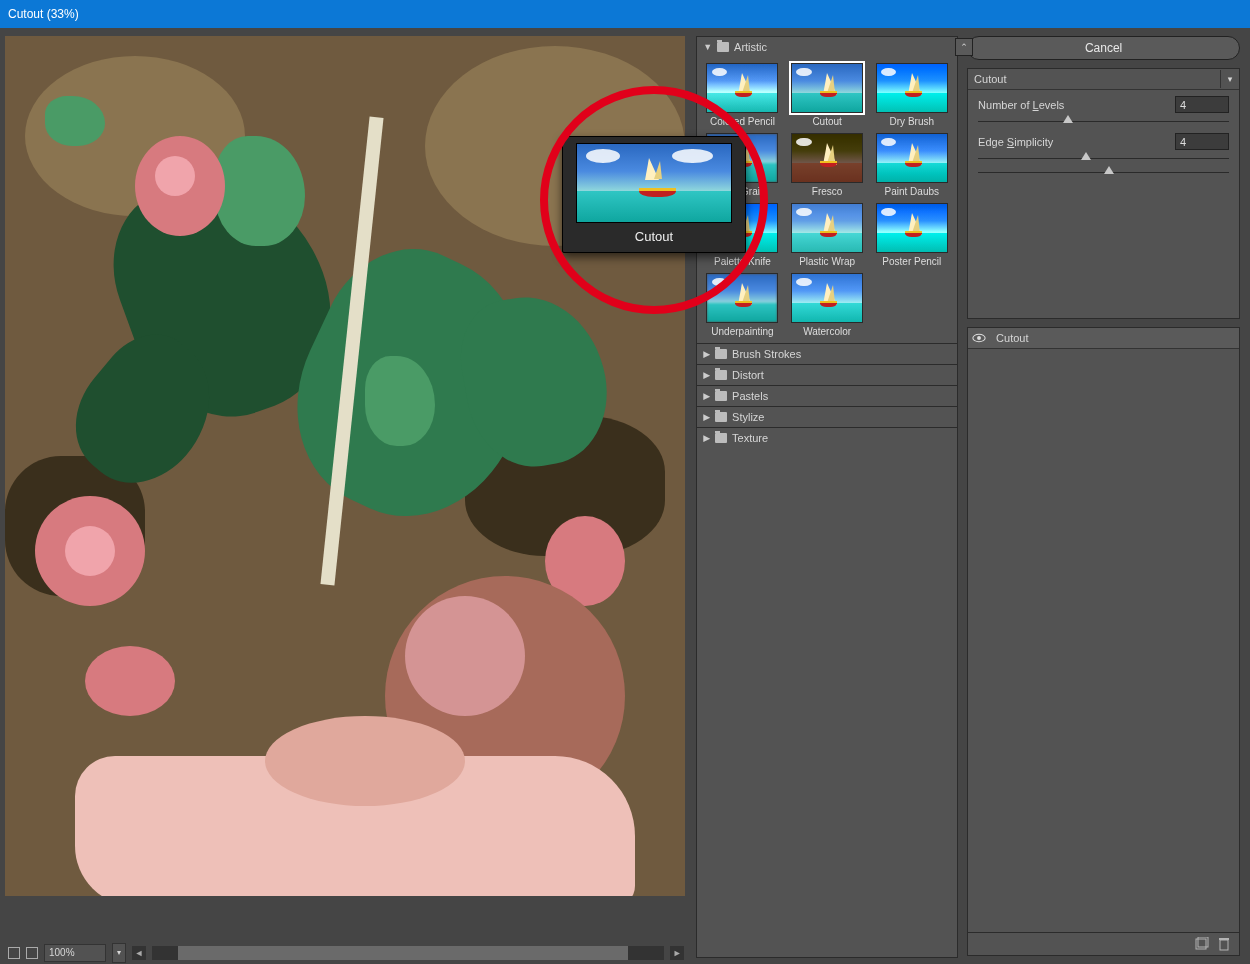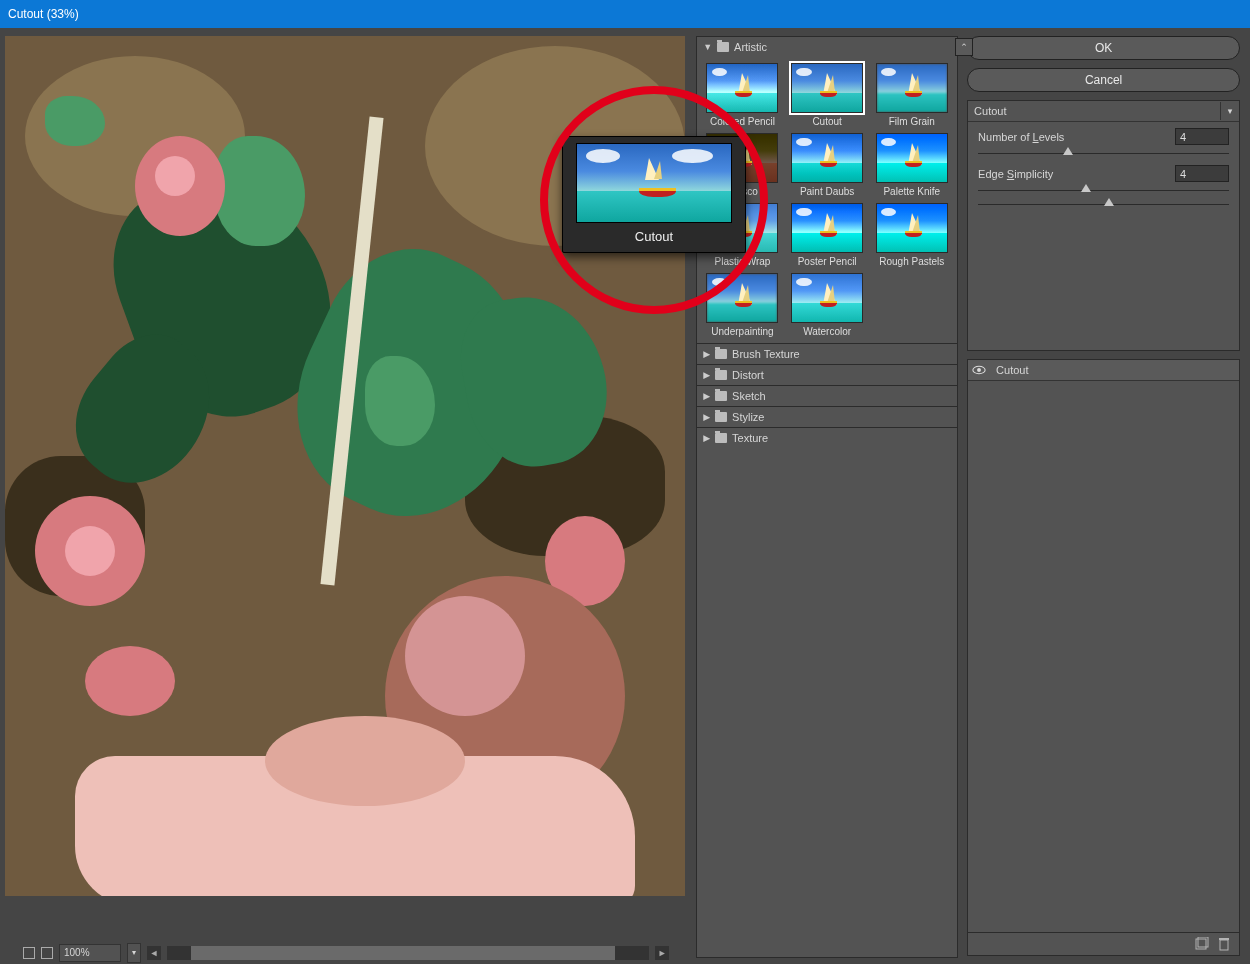--- a/index.html
+++ b/index.html
@@ -1,21 +1,21 @@
 <!DOCTYPE html>
 <html><head>
 <meta charset="utf-8">
 <style>
   html,body{margin:0;padding:0;width:1250px;height:964px;background:#454545;font-family:"Segoe UI",Tahoma,sans-serif;font-size:12px;color:#d6d6d6;overflow:hidden;}
   .titlebar{height:28px;background:#0c78d6;display:flex;align-items:center;padding:0 8px;color:#fff;font-size:12px;}
   .main{display:flex;height:936px;}
   .preview-pane{width:700px;height:936px;background:#454545;position:relative;display:flex;flex-direction:column;}
   .preview-wrap{flex:1;padding:8px 5px 0 5px;}
   .preview-canvas{width:680px;height:860px;background:#fff;position:relative;overflow:hidden;}
-  .preview-statusbar{height:23px;display:flex;align-items:center;gap:6px;padding:0 23px;background:#454545;}
+  .preview-statusbar{height:23px;display:flex;align-items:center;gap:6px;padding:0 8px;background:#454545;}
   .sq{width:10px;height:10px;border:1px solid #aaa;display:inline-block;}
   .zoom-box{width:52px;height:16px;background:#525252;border:1px solid #333;display:flex;align-items:center;padding:0 4px;font-size:10px;}
   .zoom-down{width:12px;height:18px;background:#525252;border:1px solid #333;display:flex;align-items:center;justify-content:center;font-size:8px;}
   .hscroll{flex:1;height:14px;background:#333;position:relative;}
   .hscroll-thumb{position:absolute;left:5%;top:0;width:88%;height:14px;background:#6a6a6a;}
   .hscroll-arrow{width:14px;height:14px;background:#333;display:flex;align-items:center;justify-content:center;font-size:9px;color:#aaa;}
 
   .mid-col{width:270px;padding:8px 0 8px 4px;}
   .filter-panel{width:260px;height:920px;background:#535353;border:1px solid #2b2b2b;overflow:hidden;}
   .cat-header{height:20px;display:flex;align-items:center;gap:5px;padding:0 6px;background:#535353;font-size:11px;}
@@ -180,20 +180,31 @@
               <div class="cloud" style="left:6%;top:8%;"></div>
               <div class="sail"></div>
               <div class="sail2"></div>
               <div class="stripe"></div>
               <div class="hull"></div>
             </div>
             <div class="thumb-label">Cutout</div>
           </div>
           <div class="thumb-cell">
             <div class="thumb">
+              <div class="sailboat-bg rough"></div>
+              <div class="cloud" style="left:6%;top:8%;"></div>
+              <div class="sail"></div>
+              <div class="sail2"></div>
+              <div class="stripe"></div>
+              <div class="hull"></div>
+            </div>
+            <div class="thumb-label">Dry Brush</div>
+          </div>
+          <div class="thumb-cell">
+            <div class="thumb">
               <div class="sailboat-bg blur"></div>
               <div class="cloud" style="left:6%;top:8%;"></div>
               <div class="sail"></div>
               <div class="sail2"></div>
               <div class="stripe"></div>
               <div class="hull"></div>
             </div>
             <div class="thumb-label">Film Grain</div>
           </div>
           <div class="thumb-cell">
@@ -246,31 +257,20 @@
               <div class="cloud" style="left:6%;top:8%;"></div>
               <div class="sail"></div>
               <div class="sail2"></div>
               <div class="stripe"></div>
               <div class="hull"></div>
             </div>
             <div class="thumb-label">Poster Pencil</div>
           </div>
           <div class="thumb-cell">
             <div class="thumb">
-              <div class="sailboat-bg rough"></div>
-              <div class="cloud" style="left:6%;top:8%;"></div>
-              <div class="sail"></div>
-              <div class="sail2"></div>
-              <div class="stripe"></div>
-              <div class="hull"></div>
-            </div>
-            <div class="thumb-label">Rough Pastels</div>
-          </div>
-          <div class="thumb-cell">
-            <div class="thumb">
               <div class="sailboat-bg blur"></div>
               <div class="cloud" style="left:6%;top:8%;"></div>
               <div class="sail"></div>
               <div class="sail2"></div>
               <div class="stripe"></div>
               <div class="hull"></div>
             </div>
             <div class="thumb-label">Underpainting</div>
           </div>
           <div class="thumb-cell">
@@ -282,51 +282,48 @@
               <div class="stripe"></div>
               <div class="hull"></div>
             </div>
             <div class="thumb-label">Watercolor</div>
           </div>
         </div>
       <div id="closed-cats">
           <div class="cat-header cat-closed">
             <span class="tri">▶</span>
             <span class="folder-ico"></span>
-            <span>Brush Texture</span>
+            <span>Brush Strokes</span>
           </div>
           <div class="cat-header cat-closed">
             <span class="tri">▶</span>
             <span class="folder-ico"></span>
             <span>Distort</span>
           </div>
           <div class="cat-header cat-closed">
             <span class="tri">▶</span>
             <span class="folder-ico"></span>
-            <span>Sketch</span>
+            <span>Pastels</span>
           </div>
           <div class="cat-header cat-closed">
             <span class="tri">▶</span>
             <span class="folder-ico"></span>
             <span>Stylize</span>
           </div>
           <div class="cat-header cat-closed">
             <span class="tri">▶</span>
             <span class="folder-ico"></span>
             <span>Texture</span>
           </div>
         </div>
     </div>
   </div>
 
   <div class="right-col">
     <div class="expand-toggle">⌃</div>
-    <div class="btn">
-        <span>OK</span>
-      </div>
     <div class="btn">
         <span>Cancel</span>
       </div>
 
     <div class="params-panel">
       <div class="select-row">
         <div class="sel">Cutout</div>
         <div class="chev">▾</div>
       </div>
       <div id="params">

